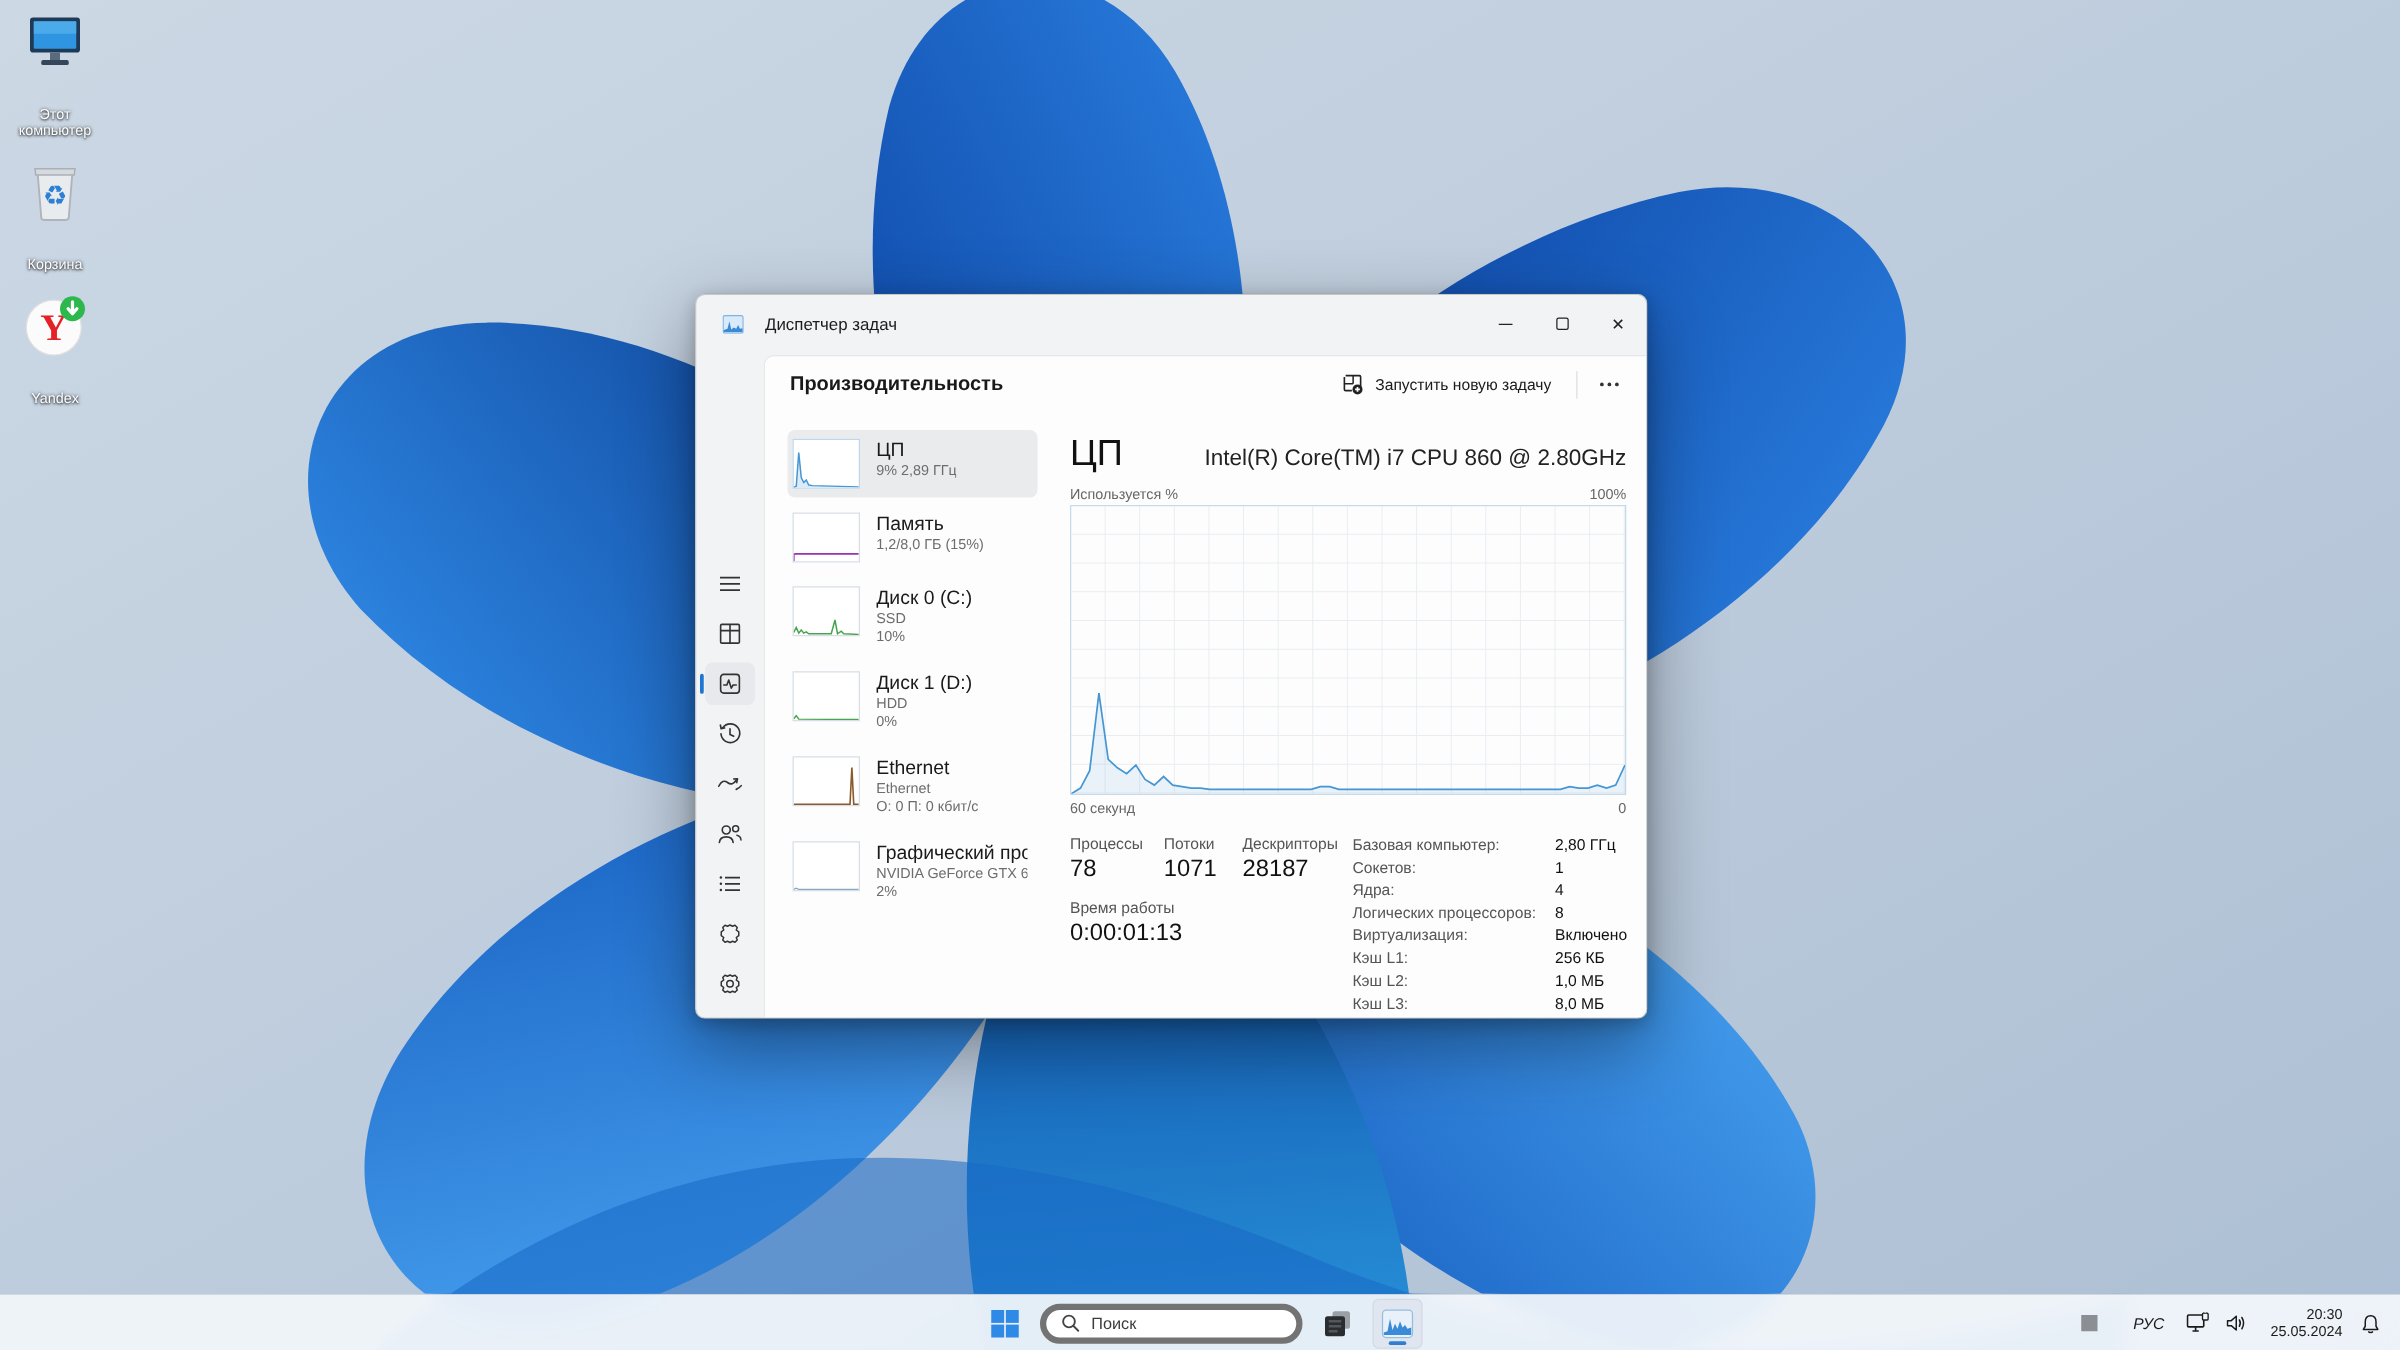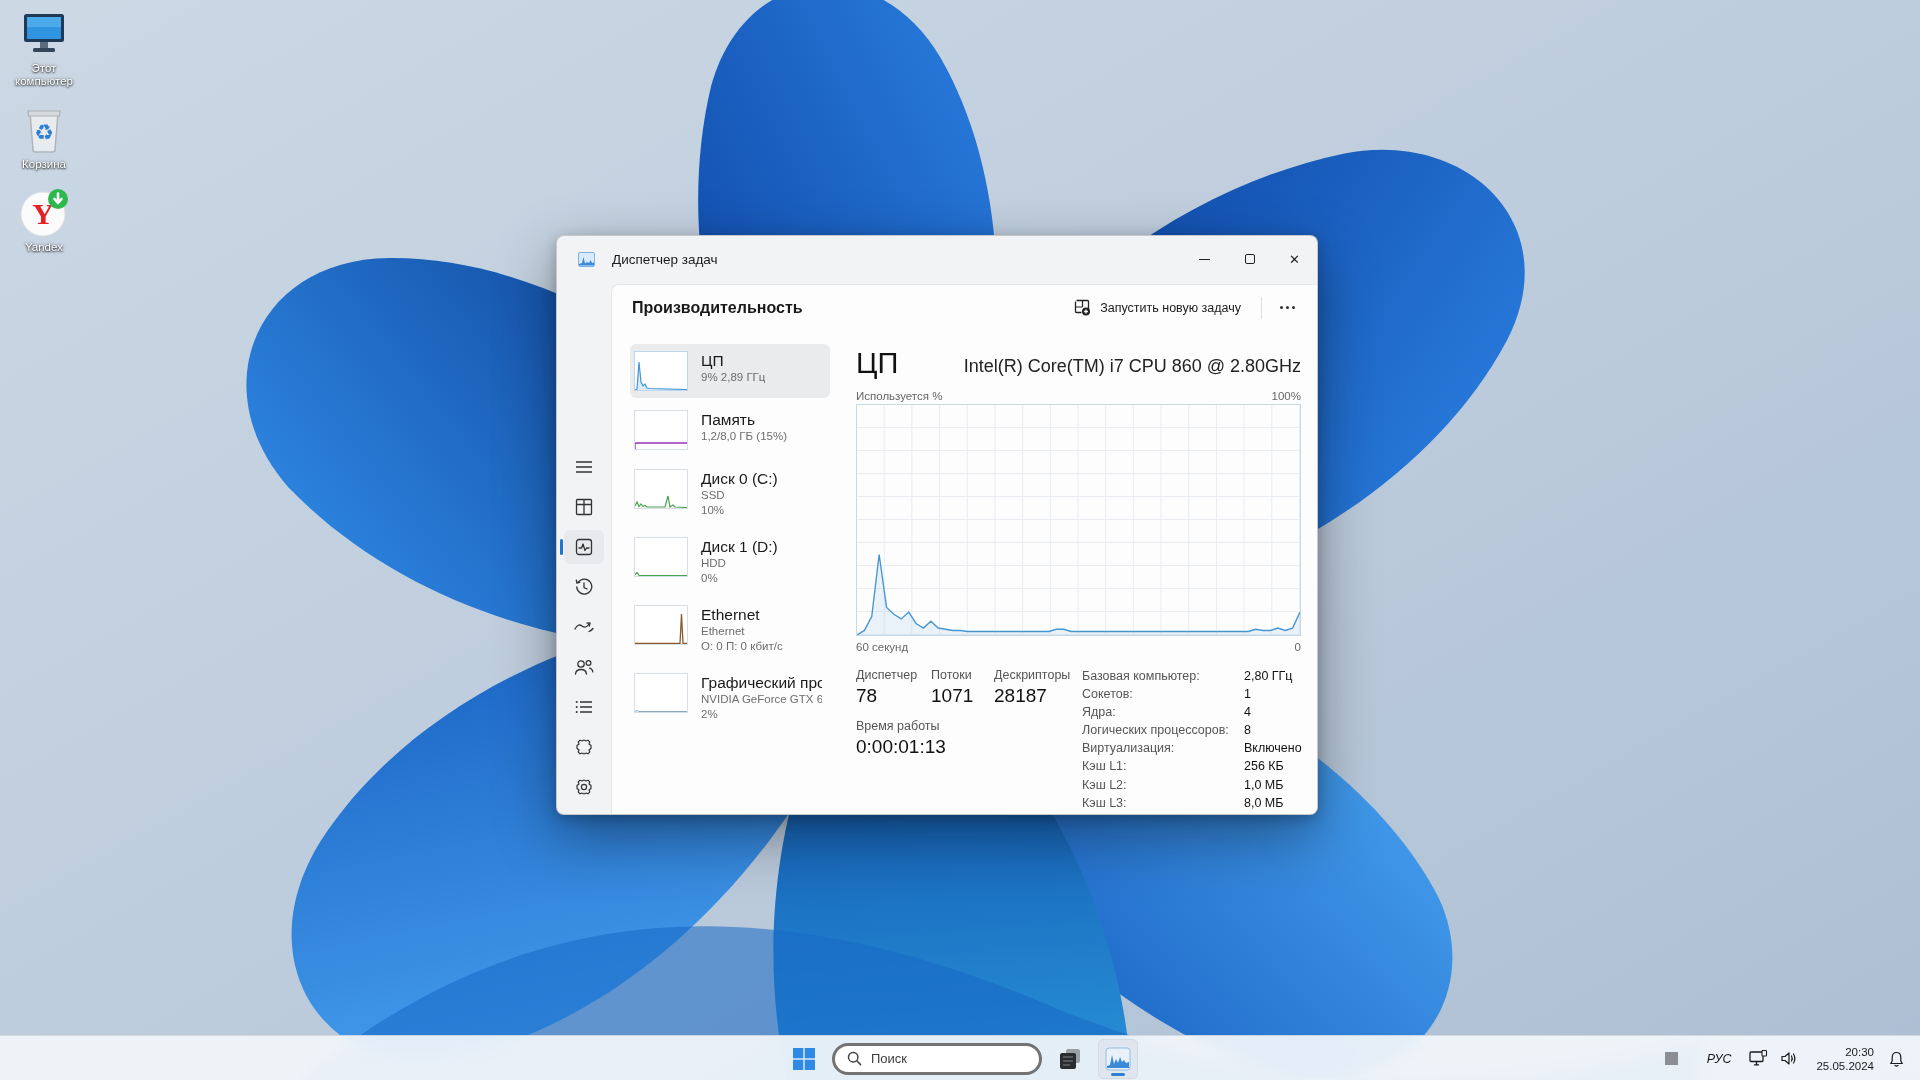--- a/index.html
+++ b/index.html
@@ -4,21 +4,21 @@
 <style>
   * { margin:0; padding:0; box-sizing:border-box; }
   html,body { width:1920px; height:1080px; overflow:hidden; font-family:"Liberation Sans", sans-serif; }
   .stage { position:absolute; inset:0; width:1920px; height:1080px; background:#bfcedf; }
 
   
   .wallpaper { position:absolute; inset:0; }
 
   
   .desk-icons { position:absolute; left:6px; top:8px; width:76px; }
-  .desk-icon { width:76px; display:flex; flex-direction:column; align-items:center; margin-bottom:16px; cursor:default; }
+  .desk-icon { width:76px; display:flex; flex-direction:column; align-items:center; margin-bottom:16px; cursor:default;gap:24px; }
   .desk-icon .ic { height:52px; display:flex; align-items:center; justify-content:center; }
   .desk-icon .lbl { margin-top:2px; font-size:11.5px; line-height:13px; color:#fff; text-align:center;
                     text-shadow:0 1px 2px rgba(0,0,0,.85), 0 0 3px rgba(0,0,0,.5); }
 
   
   .tm-window { position:absolute; left:556px; top:235px; width:762px; height:580px;
                background:#f2f3f5; border-radius:8px; border:1px solid rgba(0,0,0,.18);
                box-shadow:0 22px 60px rgba(0,0,0,.38), 0 4px 14px rgba(0,0,0,.22); overflow:hidden; }
   .titlebar { height:46px; display:flex; align-items:center; }
   .titlebar .app-ic { margin-left:21px; }
@@ -95,21 +95,21 @@
   .spec-val { font-size:12.5px; color:#111; }
 
   
   .taskbar { position:absolute; left:0; right:0; bottom:0; height:45px;
              background:rgba(241,245,250,.94); border-top:1px solid rgba(120,135,155,.25);
              backdrop-filter:blur(6px); }
   .tb-center { position:absolute; left:784px; top:0; height:45px; display:flex; align-items:center; gap:8px; }
   .tb-btn { width:40px; height:40px; border-radius:5px; display:flex; align-items:center; justify-content:center; }
   .tb-btn.active { background:#e0e6ef; position:relative; border:1px solid #d3dae4; }
   .tb-btn.active::after { content:""; position:absolute; bottom:2px; left:12px; width:14px; height:3px; border-radius:2px; background:#2f7fd0; }
-  .search-pill { width:210px; height:32px; border-radius:16px; background:#fff; border:3px solid #737373;
+  .search-pill { width:210px; height:32px; border-radius:16px; background:#fff; border:5px solid #737373;
                  display:flex; align-items:center; padding:0 12px; gap:9px; color:#3c3c3c; font-size:13px; }
   .tb-tray { position:absolute; right:10px; top:0; height:45px; display:flex; align-items:center; gap:7px; }
   .tray-sq { width:13px; height:13px; background:#8b8f94; margin-right:14px; }
   .tray-lang { font-size:12.5px; color:#1b1b1b; padding:0 8px;font-style:italic; }
   .tray-ic { padding:0 3px; display:flex; align-items:center; }
   .tray-clock { text-align:right; font-size:11.5px; color:#1b1b1b; line-height:14px; margin-left:8px; margin-right:4px; }
   .tray-bell { padding:0 6px 0 4px; display:flex; align-items:center; }
 </style>
 </head>
 <body>
@@ -397,21 +397,21 @@
             </div>
             <div class="axis-bottom">
               <span>60 секунд</span>
               <span class="right">0</span>
             </div>
 
             <div class="stats">
               <div class="stats-left">
                 <div class="s-row">
                   <div class="s-cell w75">
-                    <div class="s-lbl">Диспетчер</div>
+                    <div class="s-lbl">Процессы</div>
                     <div class="s-mid">78</div>
                   </div>
                   <div class="s-cell w63">
                     <div class="s-lbl">Потоки</div>
                     <div class="s-mid">1071</div>
                   </div>
                   <div class="s-cell">
                     <div class="s-lbl">Дескрипторы</div>
                     <div class="s-mid">28187</div>
                   </div>

